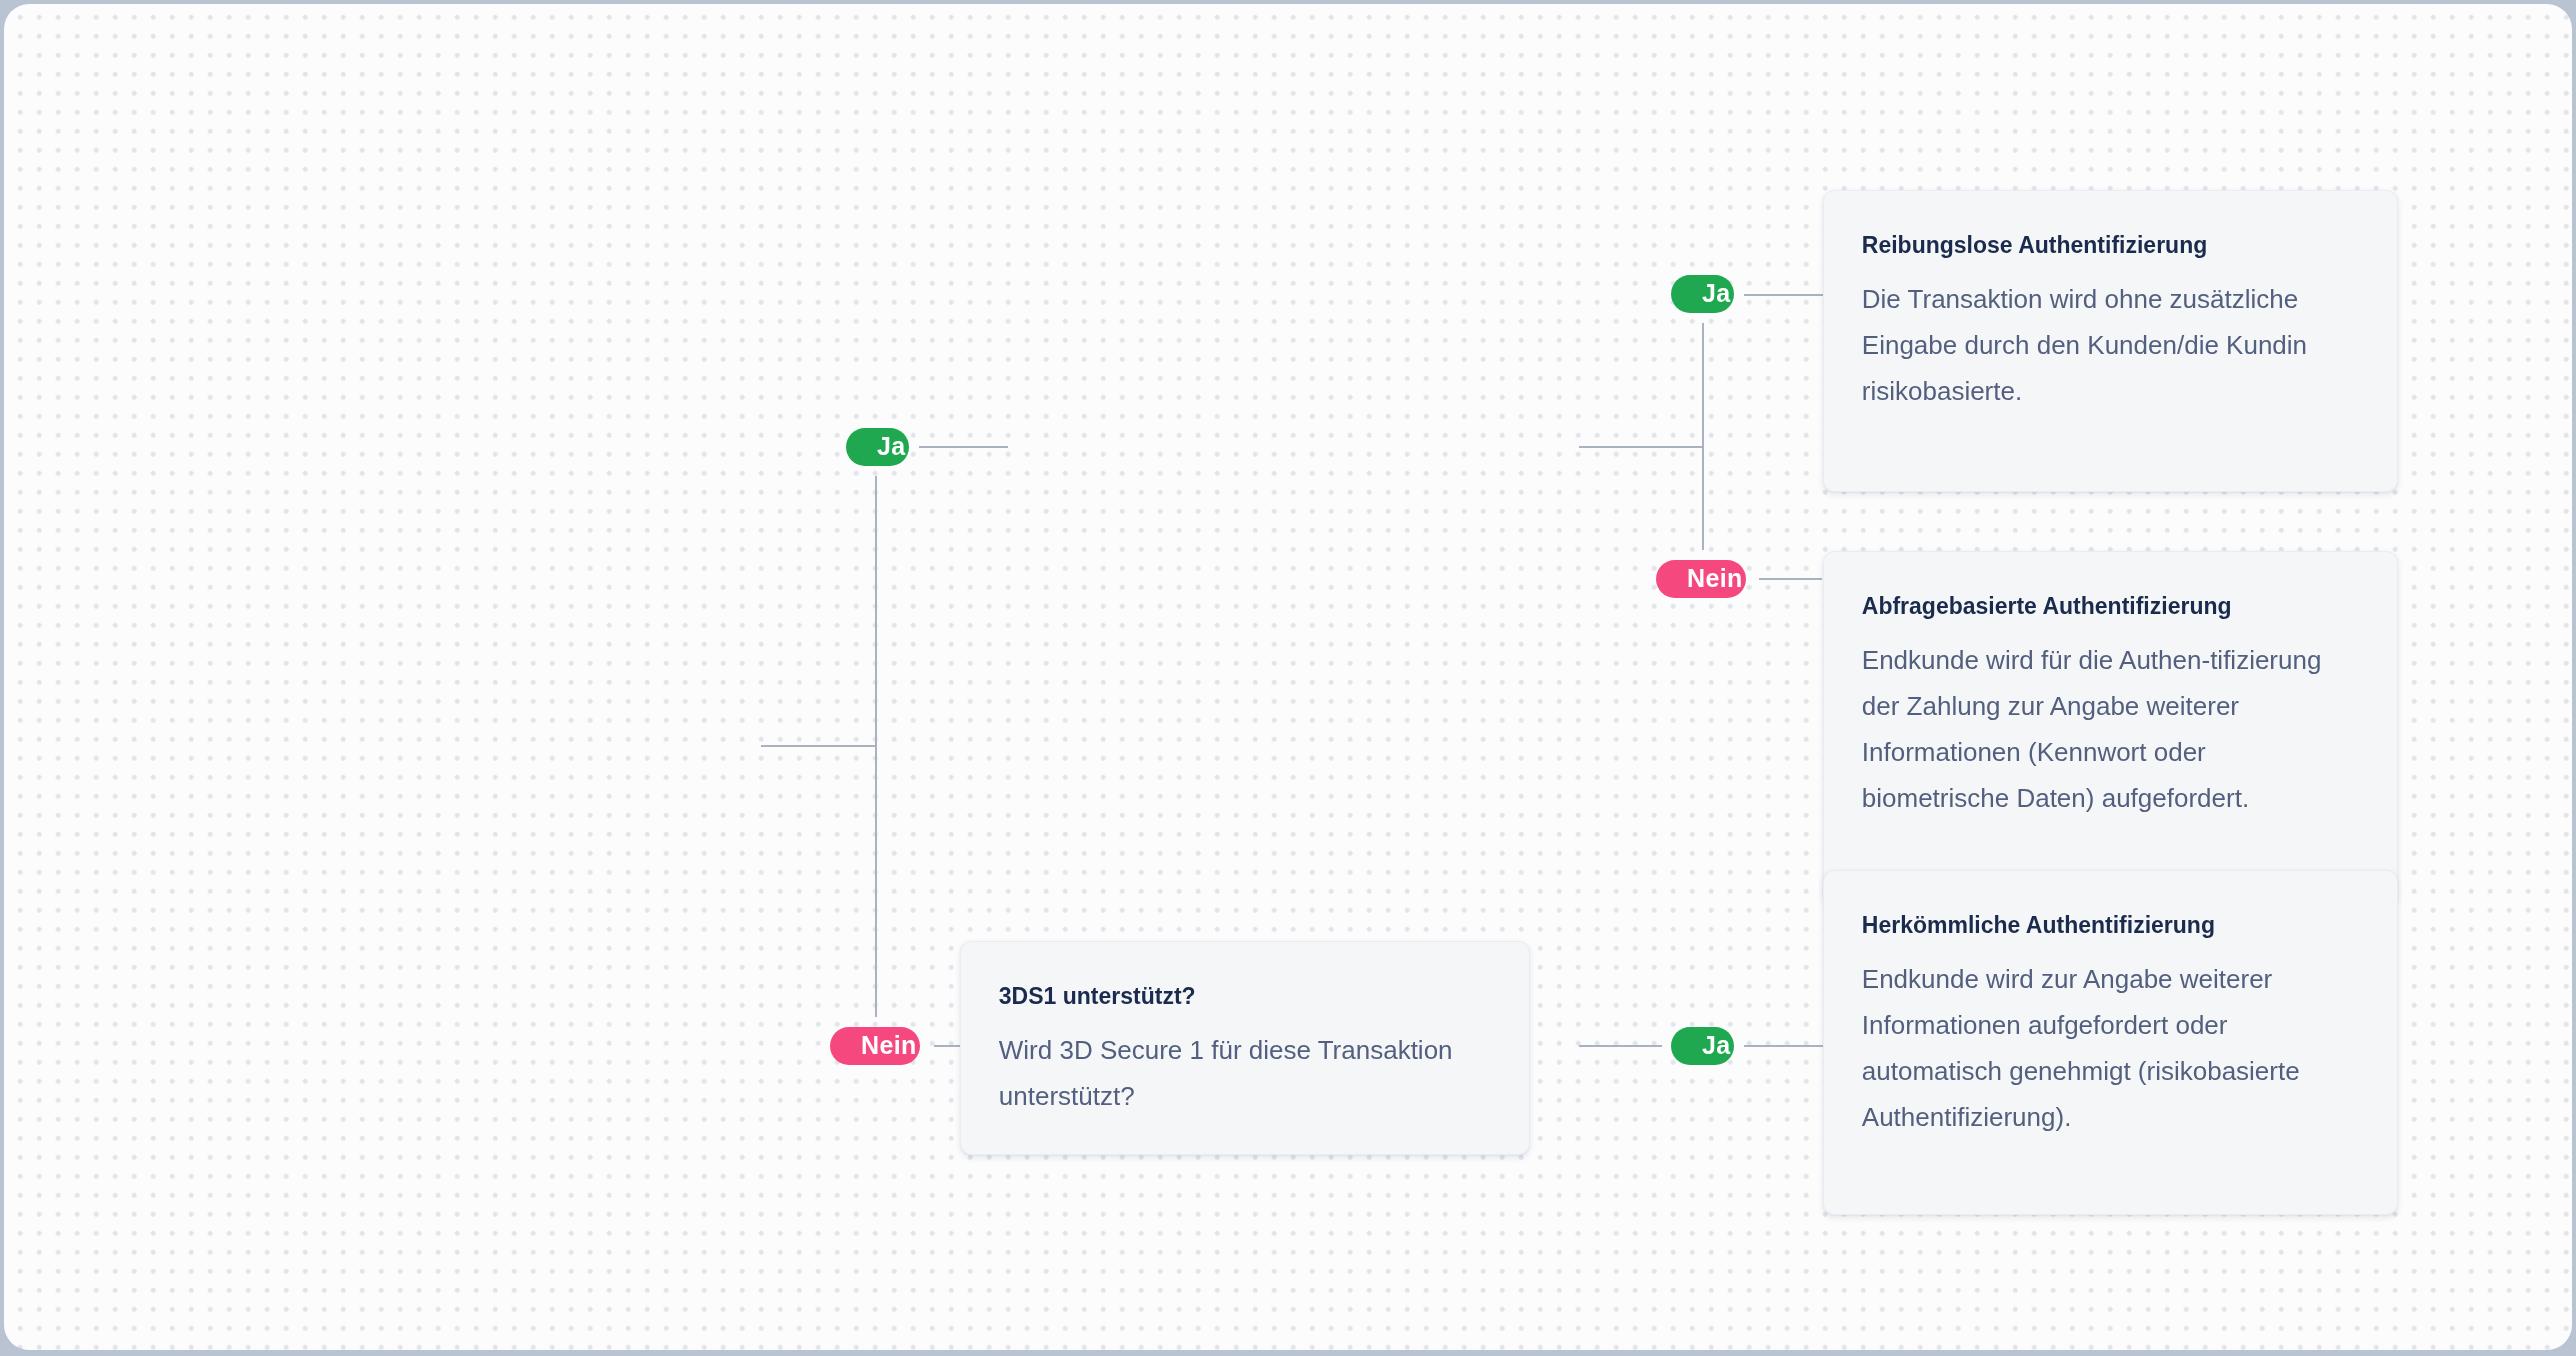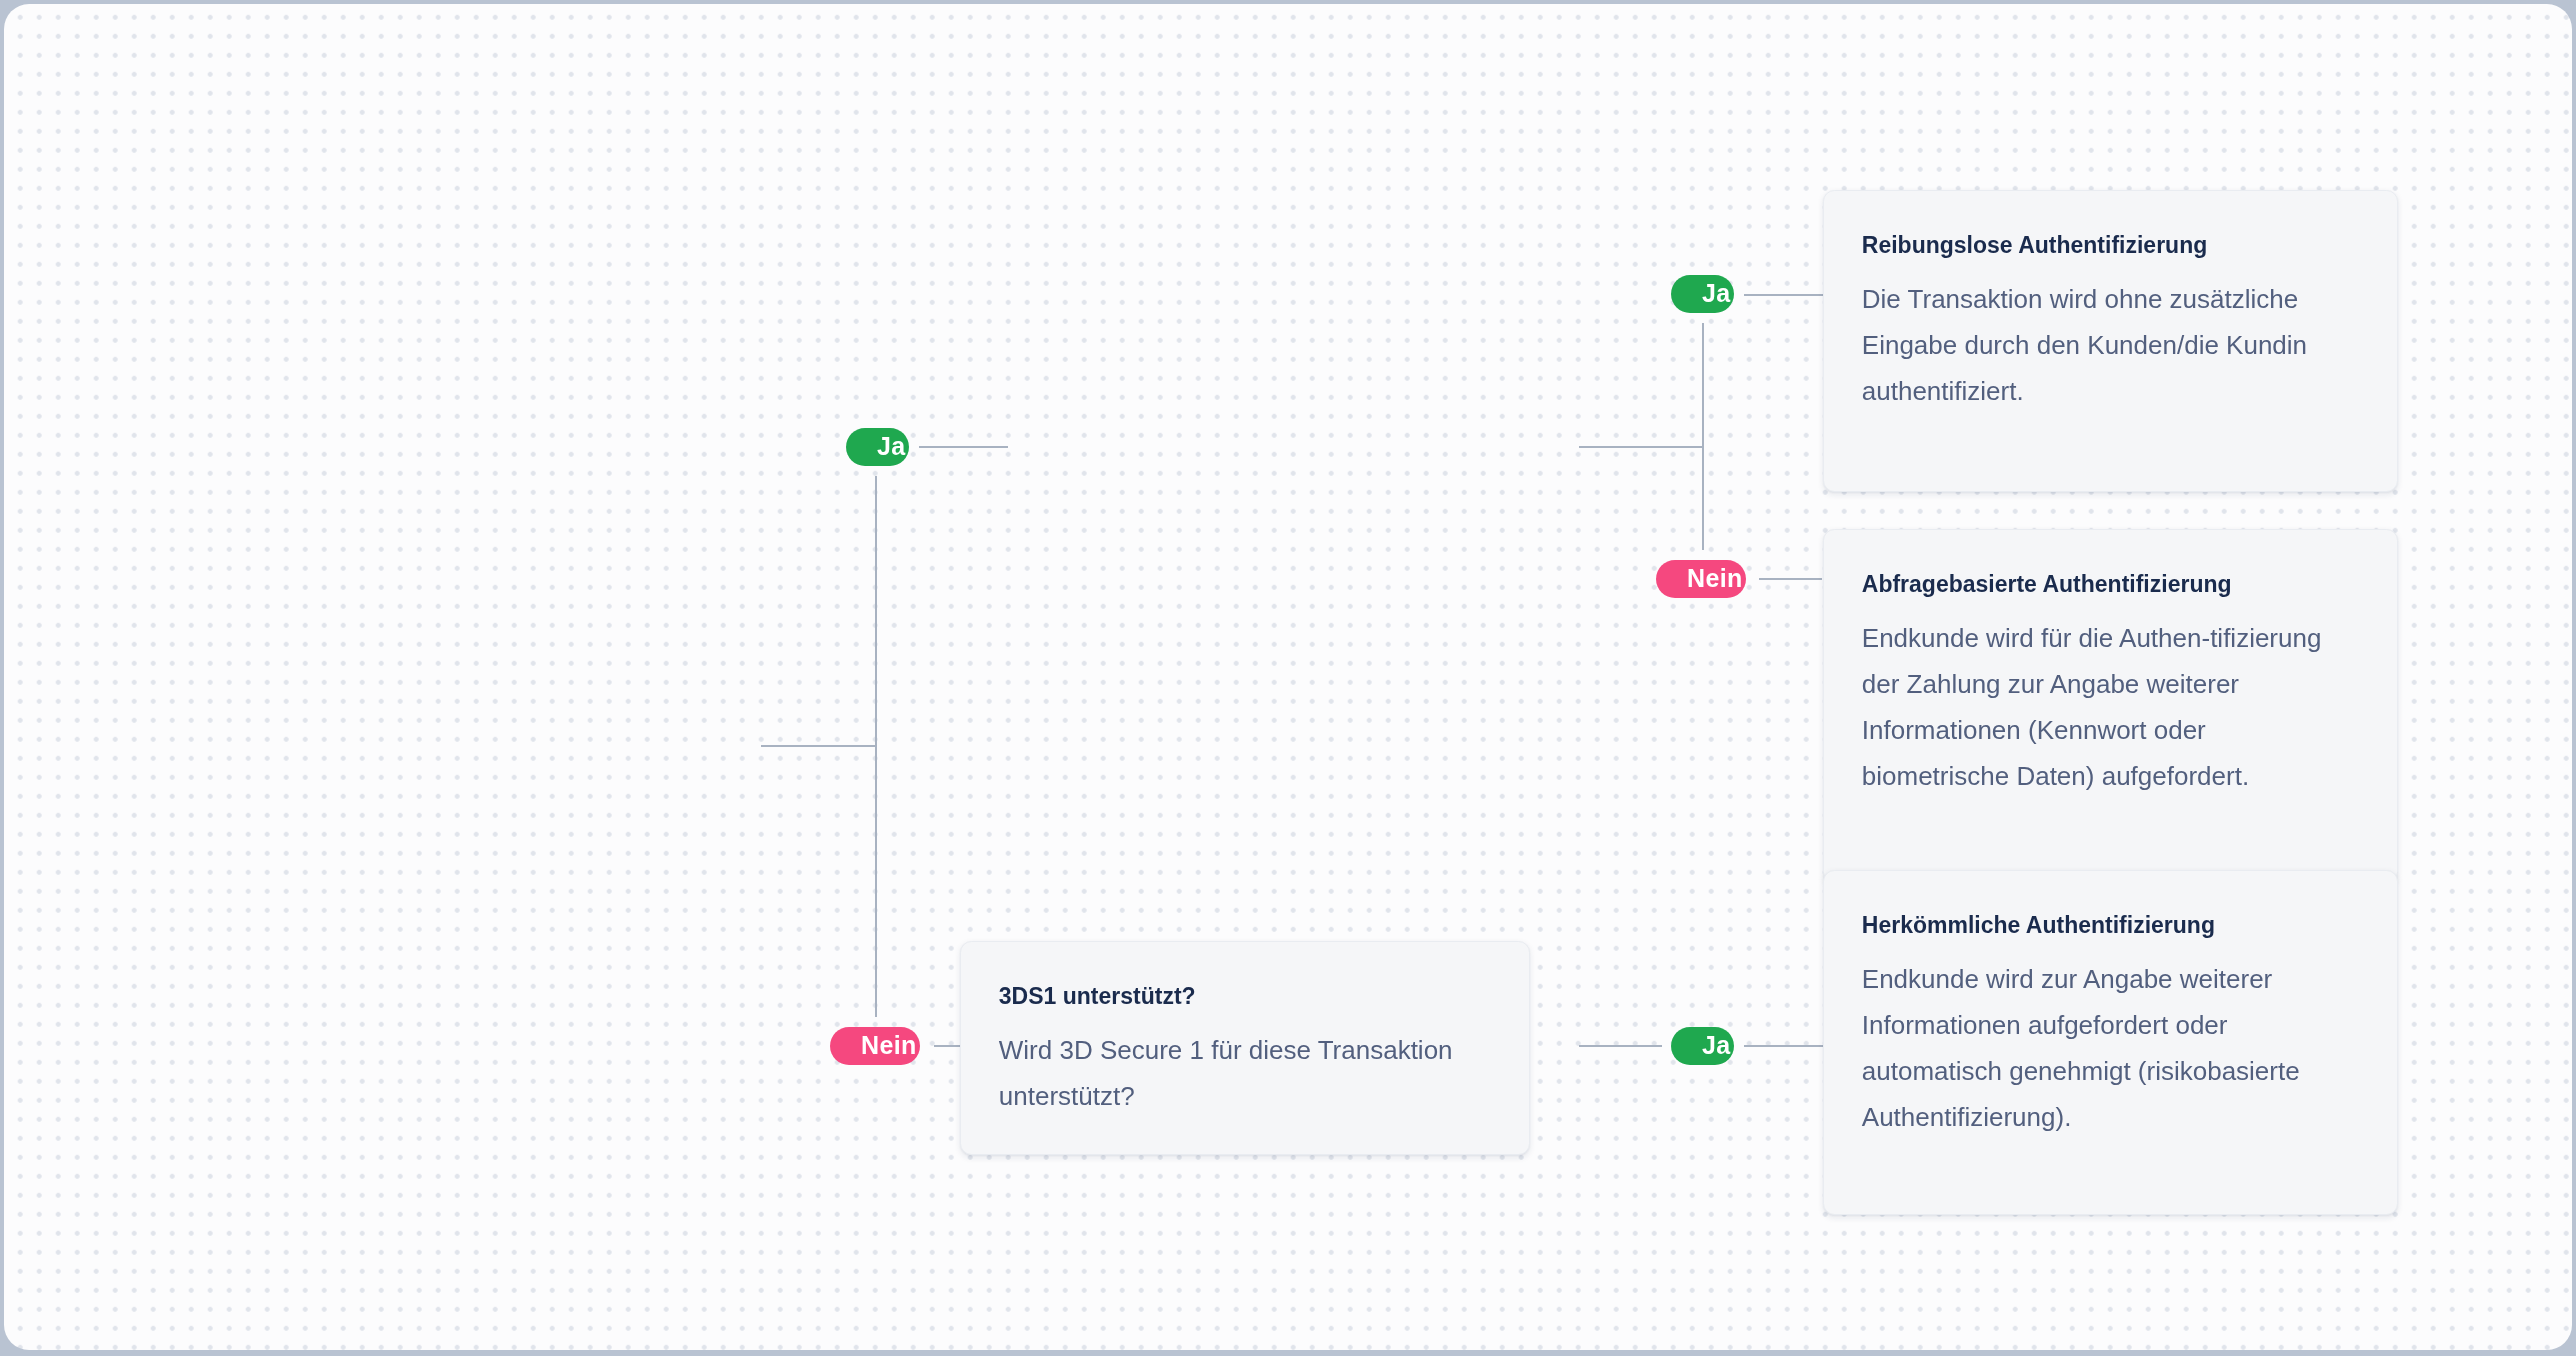--- a/index.html
+++ b/index.html
@@ -42,21 +42,21 @@
     margin: 0;
     font-size: 26px;
     line-height: 46px;
     font-weight: 400;
     color: #525f7e;
   }
   .n1 { left: 186px;  top: 641px; width: 571px; height: 209px; }
   .n2 { left: 1004px; top: 339px; width: 570px; height: 301px; }
   .n3 { left: 956px; top: 937px; width: 570px; height: 214px; }
   .n4 { left: 1819px; top: 186px; width: 575px; height: 302px; }
-  .n5 { left: 1819px; top: 525px; width: 575px; height: 355px; }
+  .n5 { left: 1819px; top: 547px; width: 575px; height: 355px; }
   .n6 { left: 1819px; top: 866px; width: 575px; height: 345px; }
 
   .line {
     position: absolute;
     background: #a8b2c1;
   }
   .h { height: 1.9px; }
   .v { width: 1.9px; }
   .l-root       { left: 757px;  top: 741px;  width: 115px; }
   .l-v1         { left: 871px;  top: 472px;  height: 541px; }
@@ -109,21 +109,21 @@
 
 
 
   <div class="node n3">
     <h3>3DS1 unterstützt?</h3>
     <p>Wird 3D Secure 1 für diese Transaktion unterstützt?</p>
   </div>
 
   <div class="node n4">
     <h3>Reibungslose Authentifizierung</h3>
-    <p>Die Transaktion wird ohne zusätzliche Eingabe durch den Kunden/die Kundin authentifiziert.</p>
+    <p>Die Transaktion wird ohne zusätzliche Eingabe durch den Kunden/die Kundin risikobasierte.</p>
   </div>
 
   <div class="node n5">
     <h3>Abfragebasierte Authentifizierung</h3>
     <p>Endkunde wird für die Authen-tifizierung der Zahlung zur Angabe weiterer Informationen (Kennwort oder biometrische Daten) aufgefordert.</p>
   </div>
 
   <div class="node n6">
     <h3>Herkömmliche Authentifizierung</h3>
     <p>Endkunde wird zur Angabe weiterer Informationen aufgefordert oder automatisch genehmigt (risikobasierte Authentifizierung).</p>

